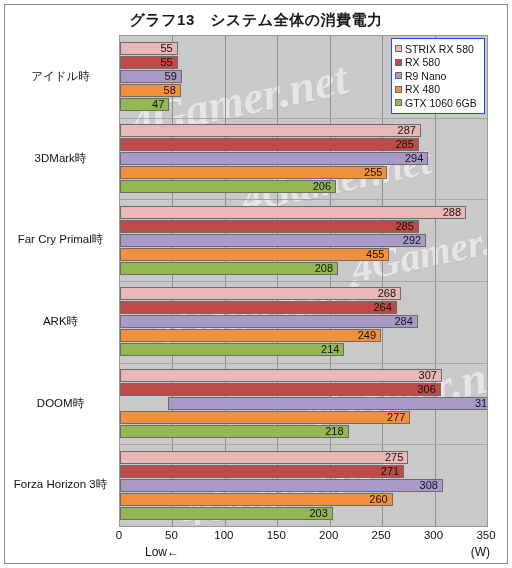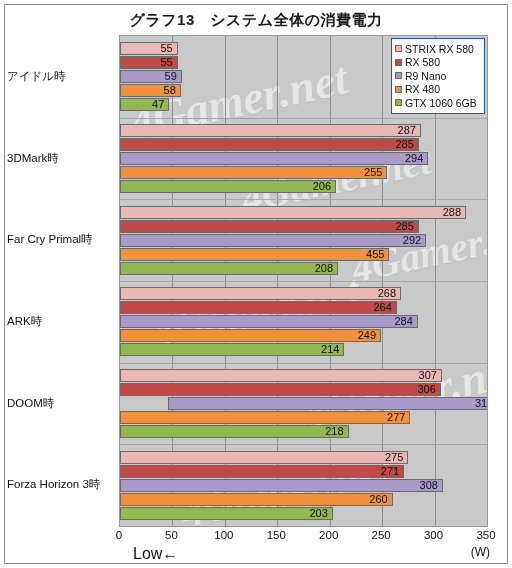--- a/index.html
+++ b/index.html
@@ -56,21 +56,21 @@
     display:flex; align-items:center; justify-content:flex-end;
   }
   .bar span {
     font-size:11px; color:#111; padding-right:4px;
     line-height:1;
   }
   
   .catlabel {
     position:absolute;
     right:0; width:112px;
-    text-align:left;
+    text-align:center;
     padding-right:5px;
     font-size:11.5px; color:#111;
     white-space:nowrap;
   }
   #catlabels { position:absolute; left:0; top:30px; width:114px; height:492px; }
   
   #legend {
     position:absolute;
     left:386px; top:33px;
     width:94px;
@@ -86,22 +86,22 @@
   }
   .lgtx { font-size:10.5px; color:#111; white-space:nowrap; line-height:1; }
   
   #xaxis { position:absolute; left:114px; top:524px; width:370px; height:18px; }
   .tick {
     position:absolute; top:0;
     font-size:11.5px; color:#111;
     transform:translateX(-50%);
   }
   #lowmark {
-    position:absolute; left:128px; top:540px;
-    font-size:16px; color:#111;
+    position:absolute; left:140px; top:540px;
+    font-size:12px; color:#111;
   }
   #unit {
     position:absolute; right:17px; top:540px;
     font-size:12px; color:#111;
   }
 </style>
 </head>
 <body>
 
 <div id="frame">

